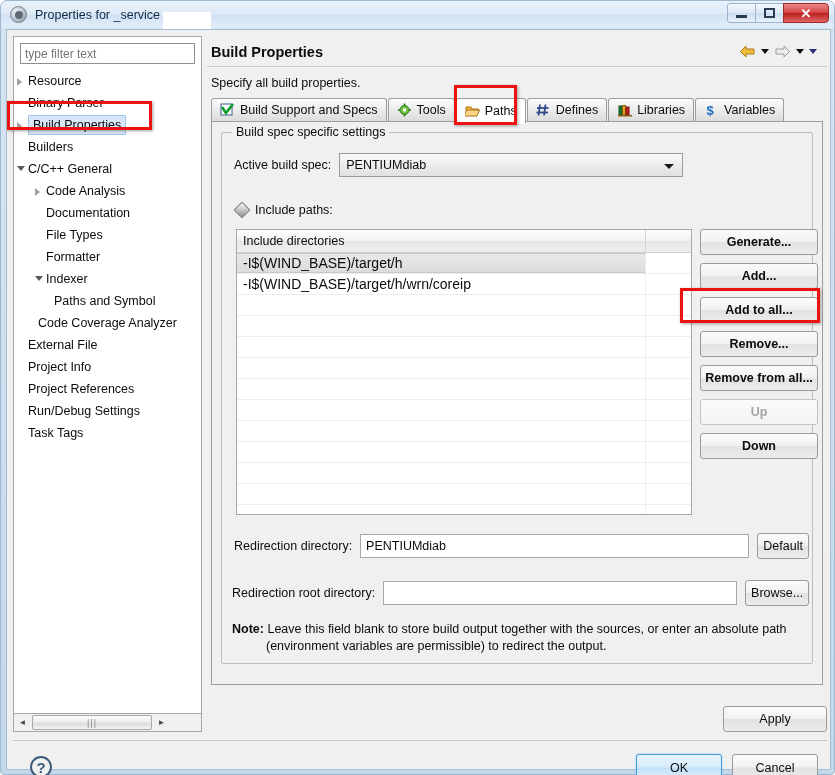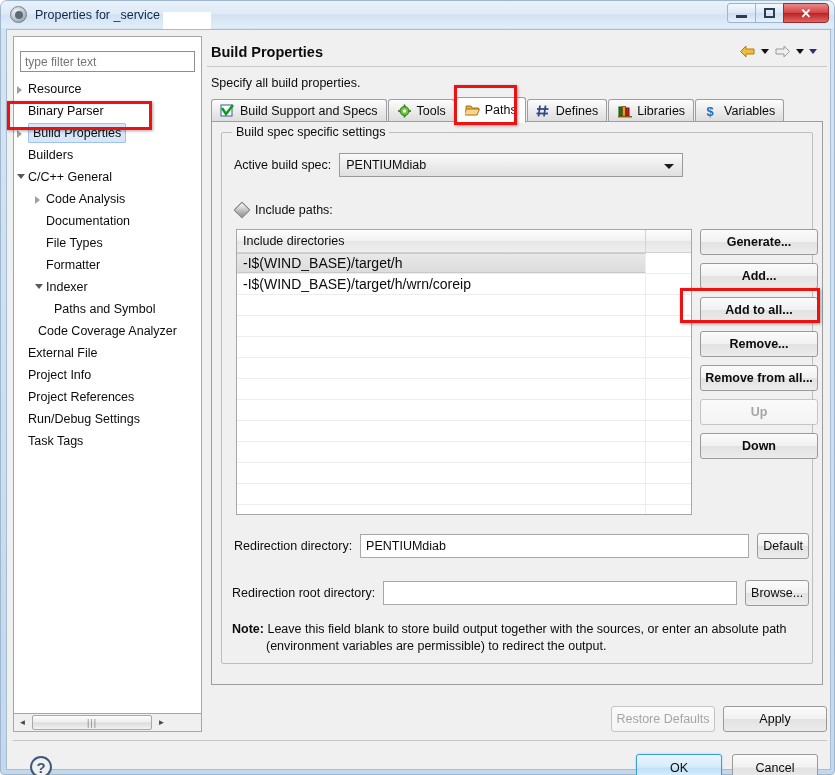--- a/index.html
+++ b/index.html
@@ -90,21 +90,21 @@
 
   
   #left-panel {
     position: absolute; left: 6px; top: 6px;
     width: 189px; height: 678px;
     background: #ffffff;
     border: 1px solid #a6a6a6;
     overflow: hidden;
   }
   #filter-box {
-    margin: 14px 6px 2px 6px;
+    margin: 6px 6px 2px 6px;
     width: 175px; height: 21px;
     border: 1px solid #8f8f8f;
     background: #ffffff;
     font-family: "Liberation Sans", sans-serif;
     font-size: 12px;
     color: #6b6b6b;
     padding: 0 4px;
     outline: none;
   }
   #tree { padding: 4px 0 0 0; position: relative; }
@@ -209,21 +209,21 @@
     border-left: 4px solid transparent;
     border-right: 4px solid transparent;
     border-top: 5px solid #111111;
   }
   .caret-dn.blue { border-top-color: #2b2f7a; }
 
   
   #tabbar {
     position: absolute; left: 4px; top: 62px;
     width: 612px; height: 24px;
-    display: flex; align-items: center;
+    display: flex; align-items: flex-start;
   }
   .tab {
     height: 23px;
     display: flex; align-items: center; gap: 5px;
     padding: 0 8px;
     font-size: 12.5px; color: #0c0c0c;
     background: linear-gradient(to bottom,#fcfcfc 0%,#eaeaea 55%,#dcdcdc 100%);
     border: 1px solid #9e9e9e;
     border-bottom: none;
     margin-right: 1px;
@@ -645,21 +645,20 @@
 
           <div id="note-block">
             <div><b>Note:</b><span> Leave this field blank to store build output together with the sources, or enter an absolute path</span></div>
             <div id="note-line2">(environment variables are permissible) to redirect the output.</div>
           </div>
         </div>
       </div>
     </div>
 
     <div id="apply-row">
-      <div class="btn btn-wide disabled">Restore Defaults</div>
       <div class="btn btn-wide">Apply</div>
     </div>
 
     <div id="bottom-rule"></div>
 
     <div id="ok-cancel-row">
       <div id="btn-ok">OK</div>
       <div id="btn-cancel">Cancel</div>
     </div>
 

